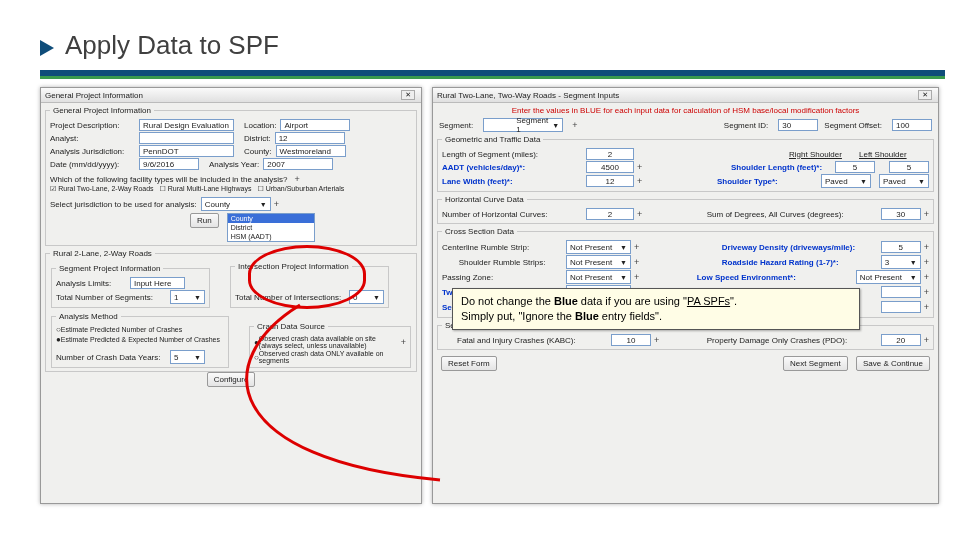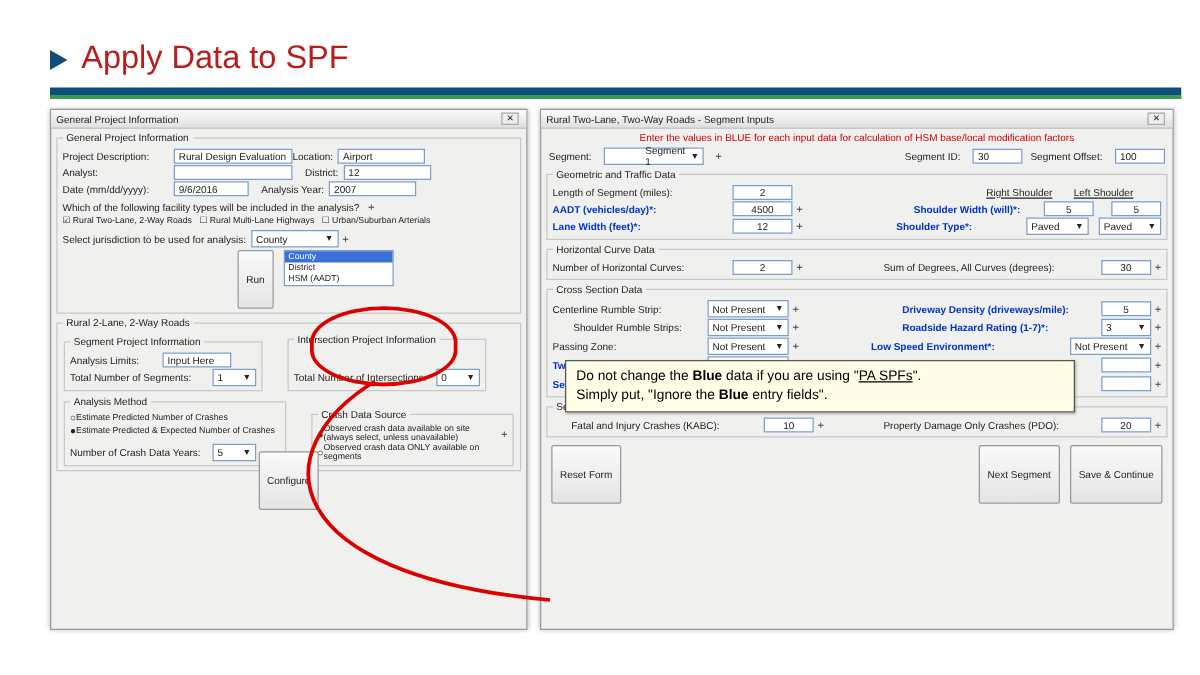--- a/index.html
+++ b/index.html
@@ -1,34 +1,34 @@
 <!DOCTYPE html>
 <html><head>
 <meta charset="utf-8">
 <style>
 html,body{margin:0;padding:0;font-family:"Segoe UI",Tahoma,sans-serif;font-size:8px;color:#222;background:#fff;}
 .page{width:960px;height:540px;position:relative;overflow:hidden;}
-.slide-title{position:absolute;left:65px;top:30px;font-size:26px;font-weight:400;color:#b91c1c;}
+.slide-title{position:absolute;left:65px;top:30px;font-size:26px;font-weight:400;color:#404040;}
 .title-arrow{position:absolute;left:40px;top:40px;width:0;height:0;border-top:8px solid transparent;border-bottom:8px solid transparent;border-left:14px solid #0f4d7a;}
 .title-line{position:absolute;left:40px;top:70px;right:15px;height:6px;background:#0f4d7a;border-bottom:3px solid #3a9a4e;}
 .dialog{position:absolute;background:#f0f0ee;border:1px solid #999;box-shadow:0 0 4px rgba(0,0,0,0.3);}
 .dialog-title{background:linear-gradient(#fafafa,#e0e0e0);border-bottom:1px solid #bbb;padding:2px 6px 2px 4px;display:flex;justify-content:space-between;align-items:center;}
 .dialog-title span:first-child{font-weight:400;}
 .close-btn{border:1px solid #aaa;padding:0 3px;font-size:7px;background:#eee;}
 fieldset{border:1px solid #c8c8c8;margin:3px 4px 2px 4px;padding:3px 4px 2px 4px;}
 legend{padding:0 3px;font-size:8px;}
 .row{display:flex;align-items:center;margin:1px 0;}
 .lbl{margin-right:4px;white-space:nowrap;}
 .field{border:1px solid #7a9ecb;background:#fff;padding:1px 3px;height:12px;min-width:40px;display:flex;align-items:center;box-sizing:border-box;overflow:hidden;}
 .field.small{width:48px;}
 .field.tiny{width:36px;}
 .plus{margin-left:3px;color:#444;font-size:9px;}
 .sel{border:1px solid #7a9ecb;background:#fff;padding:1px 3px;height:14px;display:flex;align-items:center;justify-content:space-between;box-sizing:border-box;}
 .caret{font-size:7px;margin-left:3px;}
-.btn{border:1px solid #999;background:linear-gradient(#fafafa,#e4e4e4);padding:18px 6px;font-size:8px;border-radius:2px;}
+.btn{border:1px solid #999;background:linear-gradient(#fafafa,#e4e4e4);padding:2px 6px;font-size:8px;border-radius:2px;}
 .blue-text{color:#0033cc;font-weight:600;}
 .red-circle{position:absolute;border:3px solid #d00;border-radius:50%/45%;pointer-events:none;}
 .callout{position:absolute;background:#fffde6;border:1px solid #555;padding:5px 8px;font-size:11px;line-height:1.35;color:#000;box-shadow:1px 1px 2px rgba(0,0,0,0.3);}
 .callout b{font-weight:700;}
 .twocol{display:flex;gap:18px;align-items:flex-end;}
 .right-thin{width:70px;}
 .center-field{display:flex;justify-content:center;}
 </style>
 </head>
 <body>
@@ -42,28 +42,34 @@
   <div class="dialog-title">
     <span>General Project Information</span>
     <span class="close-btn">✕</span>
   </div>
 
   <fieldset>
     <legend>General Project Information</legend>
     <div class="row">
       <span class="lbl" style="width:85px;">Project Description:</span>
       <span class="field" style="width:95px;">Rural Design Evaluation</span>
-      <span class="lbl" style="">Location:</span>
+      <span class="lbl" style="margin-left:10px;">Location:</span>
       <span class="field" style="width:70px;">Airport</span>
     </div>
     <div class="row">
       <span class="lbl" style="width:85px;">Analyst:</span>
       <span class="field" style="width:95px;"></span>
       <span class="lbl" style="margin-left:10px;">District:</span>
       <span class="field" style="width:70px;">12</span>
+    </div>
+    <div class="row">
+      <span class="lbl" style="width:85px;">Analysis Jurisdiction:</span>
+      <span class="field" style="width:95px;">PennDOT</span>
+      <span class="lbl" style="margin-left:10px;">County:</span>
+      <span class="field" style="width:70px;">Westmoreland</span>
     </div>
     <div class="row">
       <span class="lbl" style="width:85px;">Date (mm/dd/yyyy):</span>
       <span class="field" style="width:60px;">9/6/2016</span>
       <span class="lbl" style="margin-left:10px;">Analysis Year:</span>
       <span class="field" style="width:70px;">2007</span>
     </div>
     <div class="row" style="margin-top:4px;">
       <span class="lbl">Which of the following facility types will be included in the analysis?</span>
       <span class="plus">+</span>
@@ -180,21 +186,21 @@
     <div class="row">
       <span class="lbl" style="width:140px;">Length of Segment (miles):</span>
       <span class="field small center-field">2</span>
       <span style="margin-left:auto;text-decoration:underline;" class="right-thin">Right Shoulder</span>
       <span style="text-decoration:underline;" class="right-thin">Left Shoulder</span>
     </div>
     <div class="row">
       <span class="lbl blue-text" style="width:140px;">AADT (vehicles/day)*:</span>
       <span class="field small center-field">4500</span>
           <span class="plus">+</span>
-      <span class="lbl blue-text" style="margin-left:auto;width:100px;">Shoulder Width (will)*:</span>
+      <span class="lbl blue-text" style="margin-left:auto;width:100px;">Shoulder Length (feet)*:</span>
       <span class="field tiny center-field">5</span>
           <span style="width:14px;"></span>
       <span class="field tiny center-field">5</span>
     </div>
     <div class="row">
       <span class="lbl blue-text" style="width:140px;">Lane Width (feet)*:</span>
       <span class="field small center-field">12</span>
           <span class="plus">+</span>
       <span class="lbl blue-text" style="margin-left:auto;width:100px;">Shoulder Type*:</span>
       <span class="sel" style="width:50px;">

